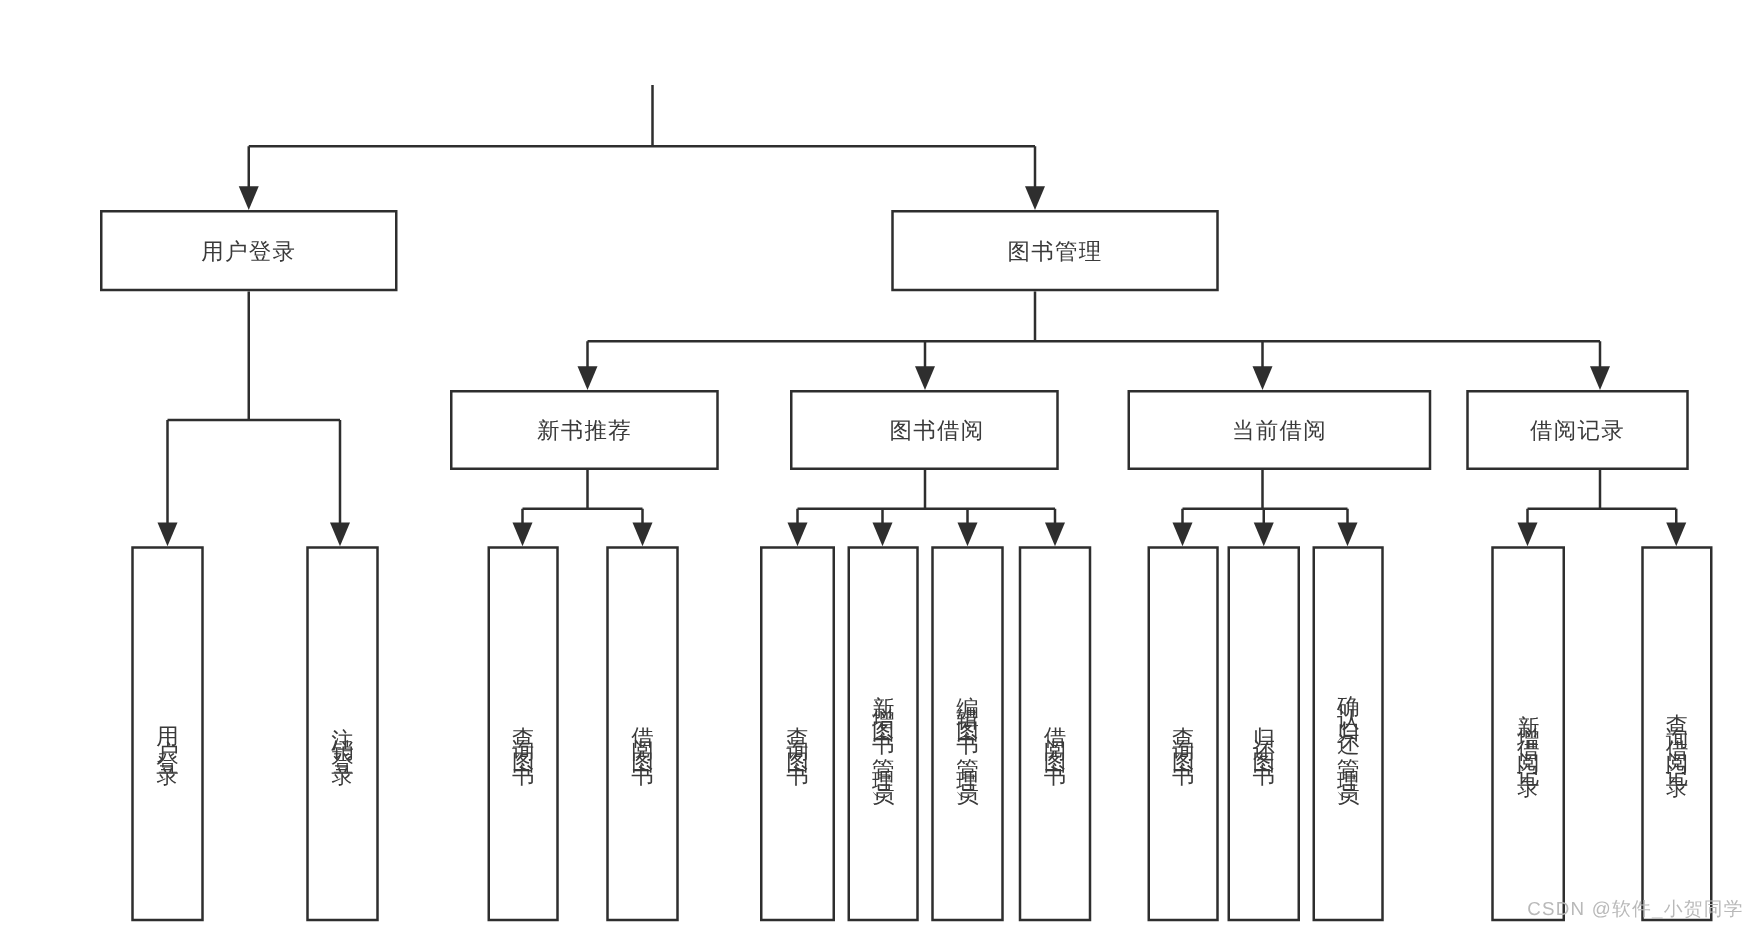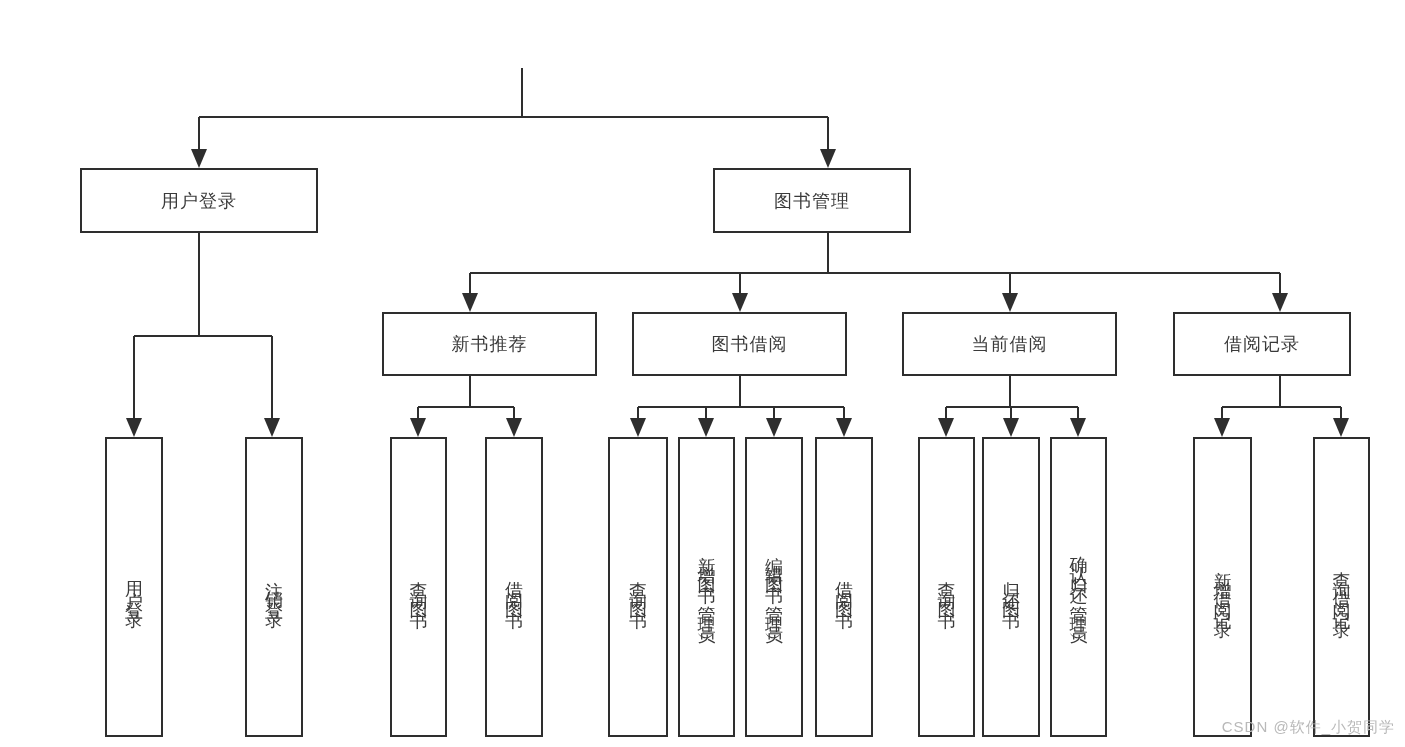--- a/index.html
+++ b/index.html
@@ -43,26 +43,26 @@
     writing-mode: vertical-rl;
     text-orientation: mixed;
     font-size: 18px;
     letter-spacing: 10px;
     line-height: 1;
     color: #3a3a3a;
   }
   
   .n-root  { left: 22px;   top: 13px;  width: 1000px; height: 55px; }
   .n-login { left: 80px;   top: 168px; width: 238px;  height: 65px; }
-  .n-mgmt  { left: 713px;  top: 168px; width: 198px;  height: 65px; }
+  .n-mgmt  { left: 713px;  top: 168px; width: 262px;  height: 65px; }
   
   .n-l3 { top: 312px; height: 64px; }
-  .n-newbook { left: 382px;  width: 215px; }
+  .n-newbook { left: 360px;  width: 215px; }
   .n-borrow  { left: 632px;  width: 215px; padding-left: 20px; }
-  .n-current { left: 902px;  width: 215px; }
+  .n-current { left: 902px;  width: 243px; }
   .n-record  { left: 1173px; width: 178px; }
   
   .n-l4 { top: 437px; height: 300px; }
   .p-a1 { left: 105px;  width: 58px; }
   .p-a2 { left: 245px;  width: 58px; }
   .p-b1 { left: 390px;  width: 57px; }
   .p-b2 { left: 485px;  width: 58px; }
   .p-c1 { left: 608px;  width: 60px; }
   .p-c2 { left: 678px;  width: 57px; }
   .p-c3 { left: 745px;  width: 58px; }

